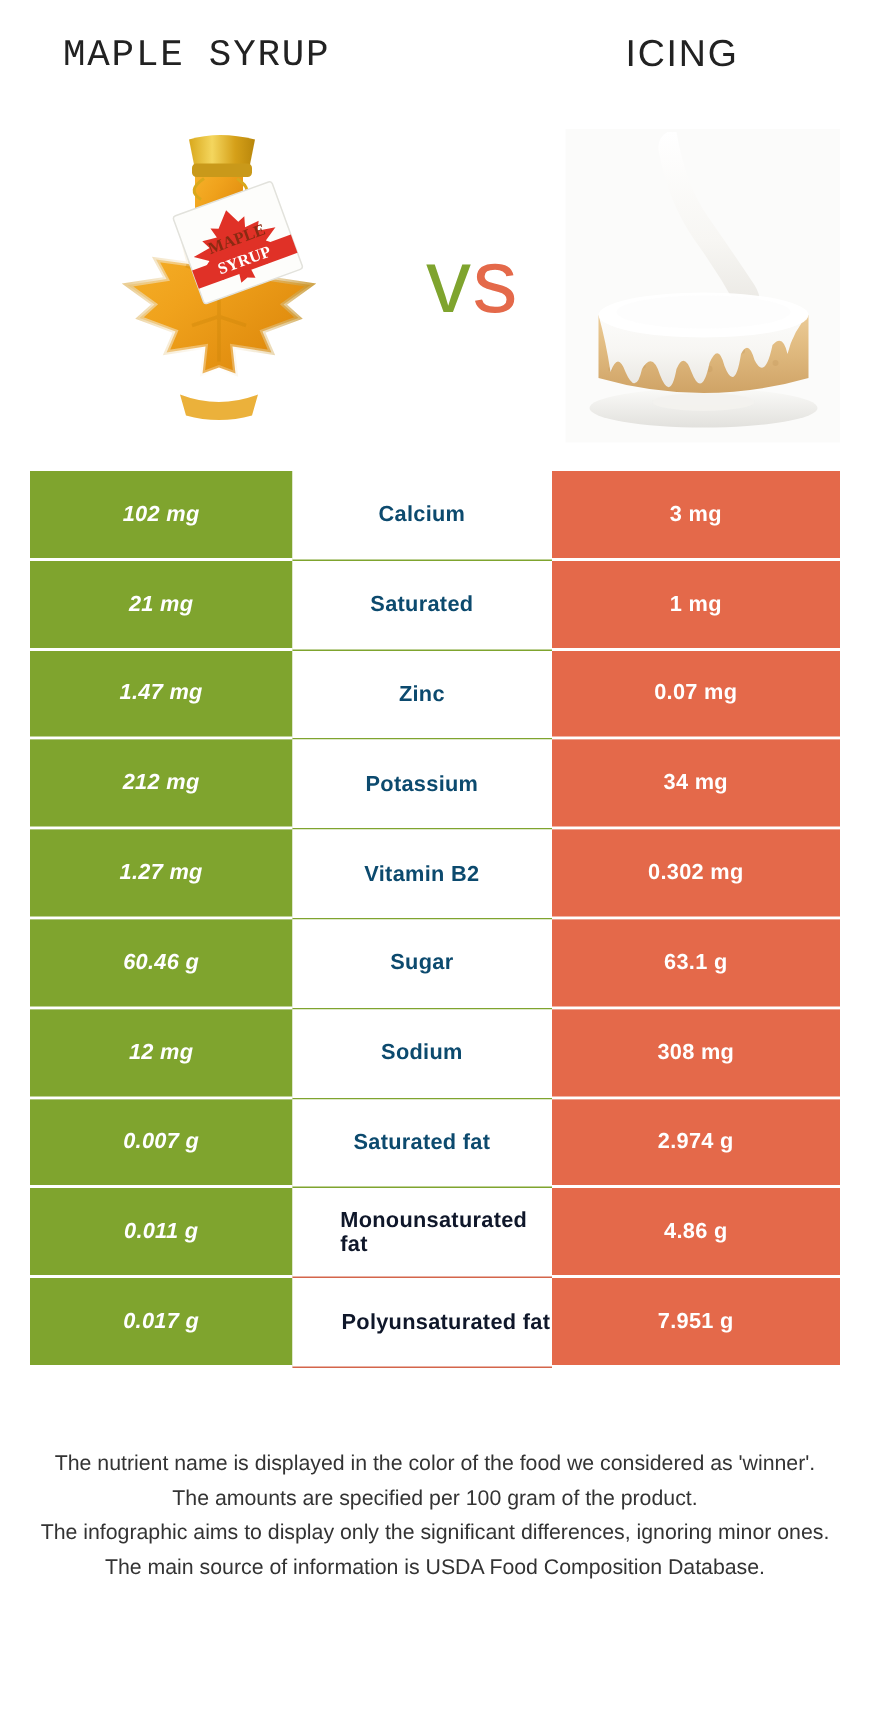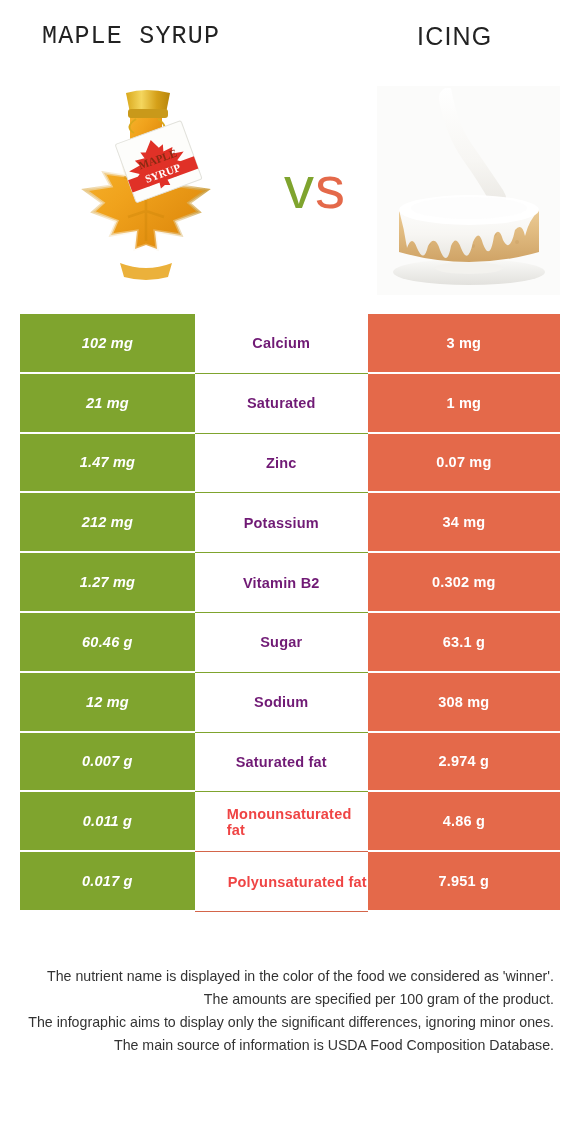--- a/index.html
+++ b/index.html
@@ -136,36 +136,36 @@
     border-bottom: 1px solid #7FA42E;
   }
   .cell-mid.mid-orange { border-bottom-color: #D4654A; }
 
   .cell-right {
     width: 198px;
     background: #E4694A;
     border-bottom: 2px solid #ffffff;
   }
 
-  .name-green  { color: #701a75; }
-  .name-orange { color: #ef4444; margin-left: 32px; }
+  .name-green  { color: #0c4a6e; }
+  .name-orange { color: #0f172a; margin-left: 32px; }
 
   
   .footer {
     position: absolute;
     left: 26px;
     top: 965px;
     width: 528px;
     text-align: center;
     font-size: 14.2px;
     line-height: 23px;
     color: #333333;
     font-weight: 400;
   }
-  .footer p { margin: 0; text-align: right; }
+  .footer p { margin: 0; }
 </style>
 </head>
 <body>
 
 <div class="page">
 
   <div class="titles">
     <div class="title title-left">Maple syrup</div>
     <div class="title title-right">Icing</div>
   </div>

